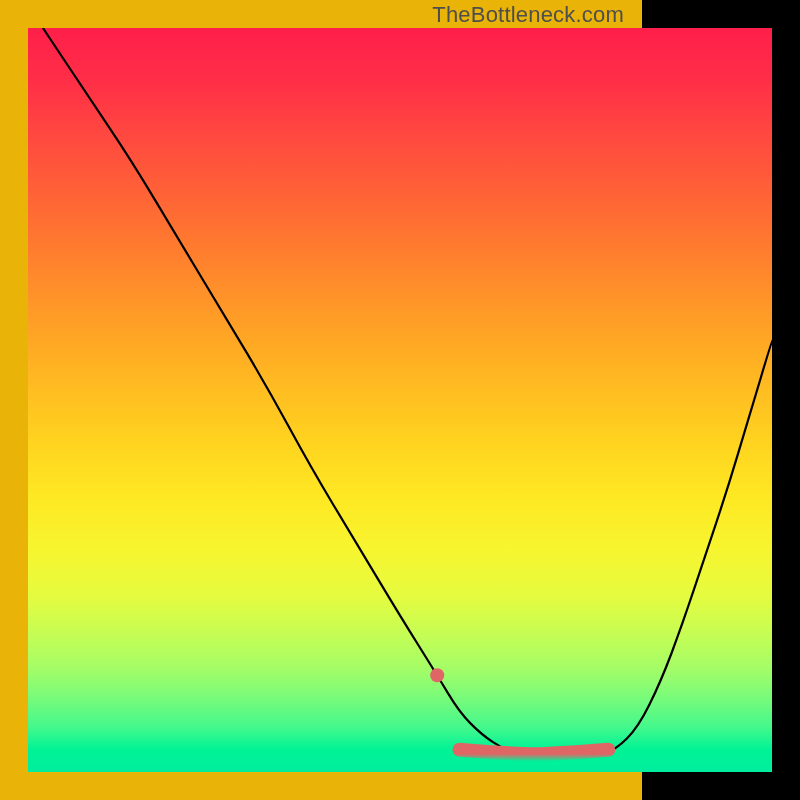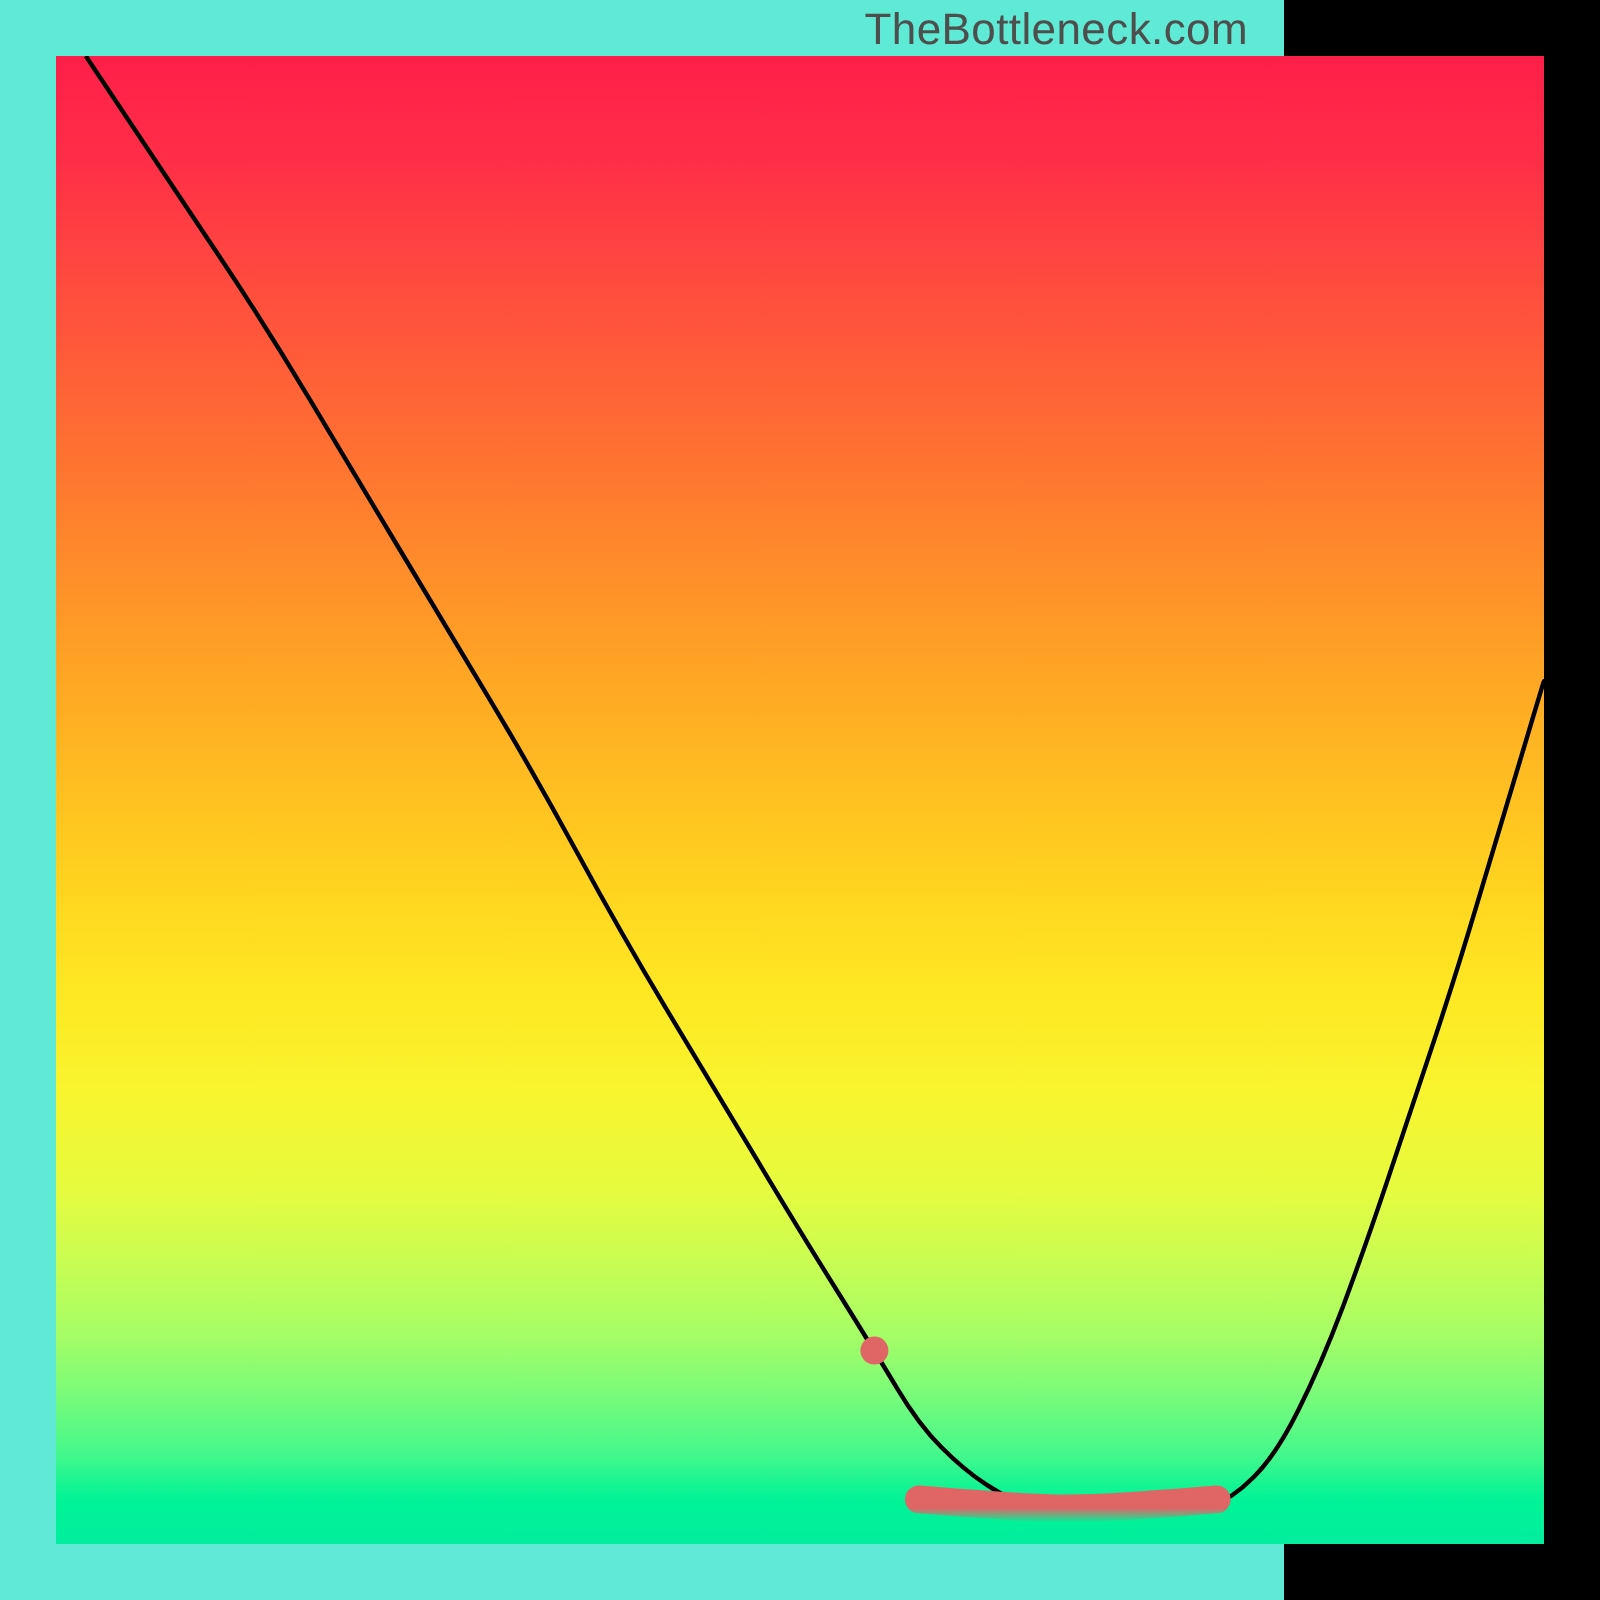--- a/index.html
+++ b/index.html
@@ -8,21 +8,21 @@
     width: 800px;
     height: 800px;
     background: #000000;
     overflow: hidden;
     font-family: Arial, Helvetica, sans-serif;
   }
   .frame {
     position: relative;
     width: 642px;
     height: 800px;
-    background: #5eead4;
+    background: #eab308;
   }
   .watermark {
     position: absolute;
     top: 2px;
     right: 18px;
     color: #4e4e4e;
     font-size: 22px;
     font-weight: 500;
     letter-spacing: 0.2px;
     z-index: 10;

